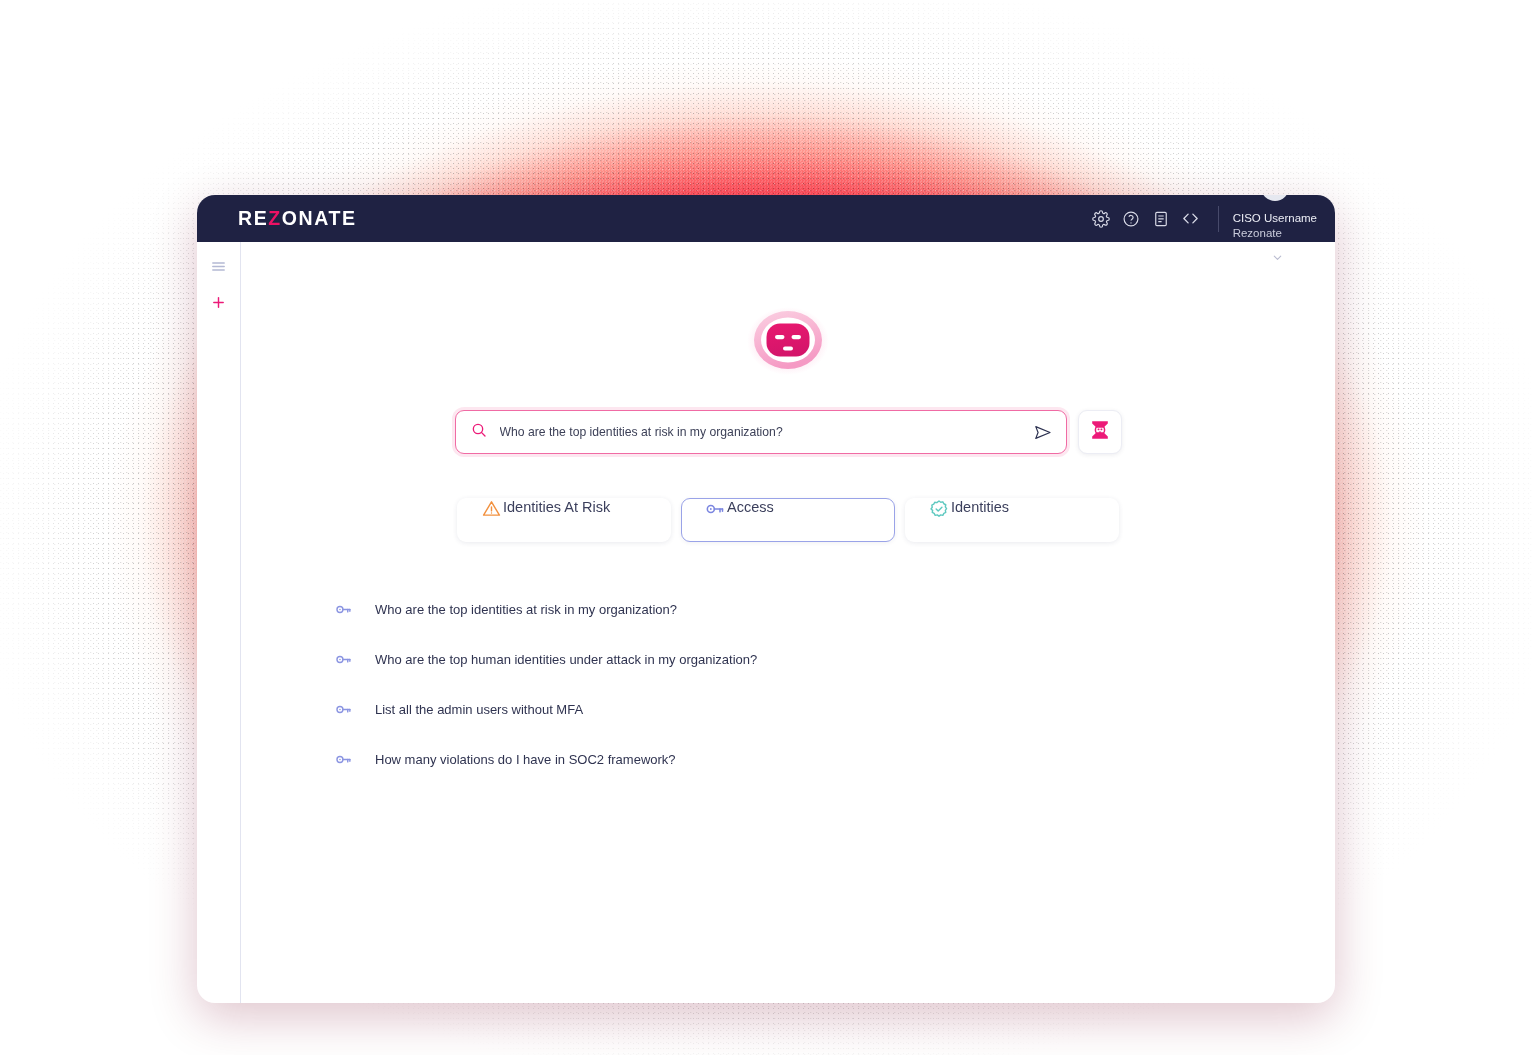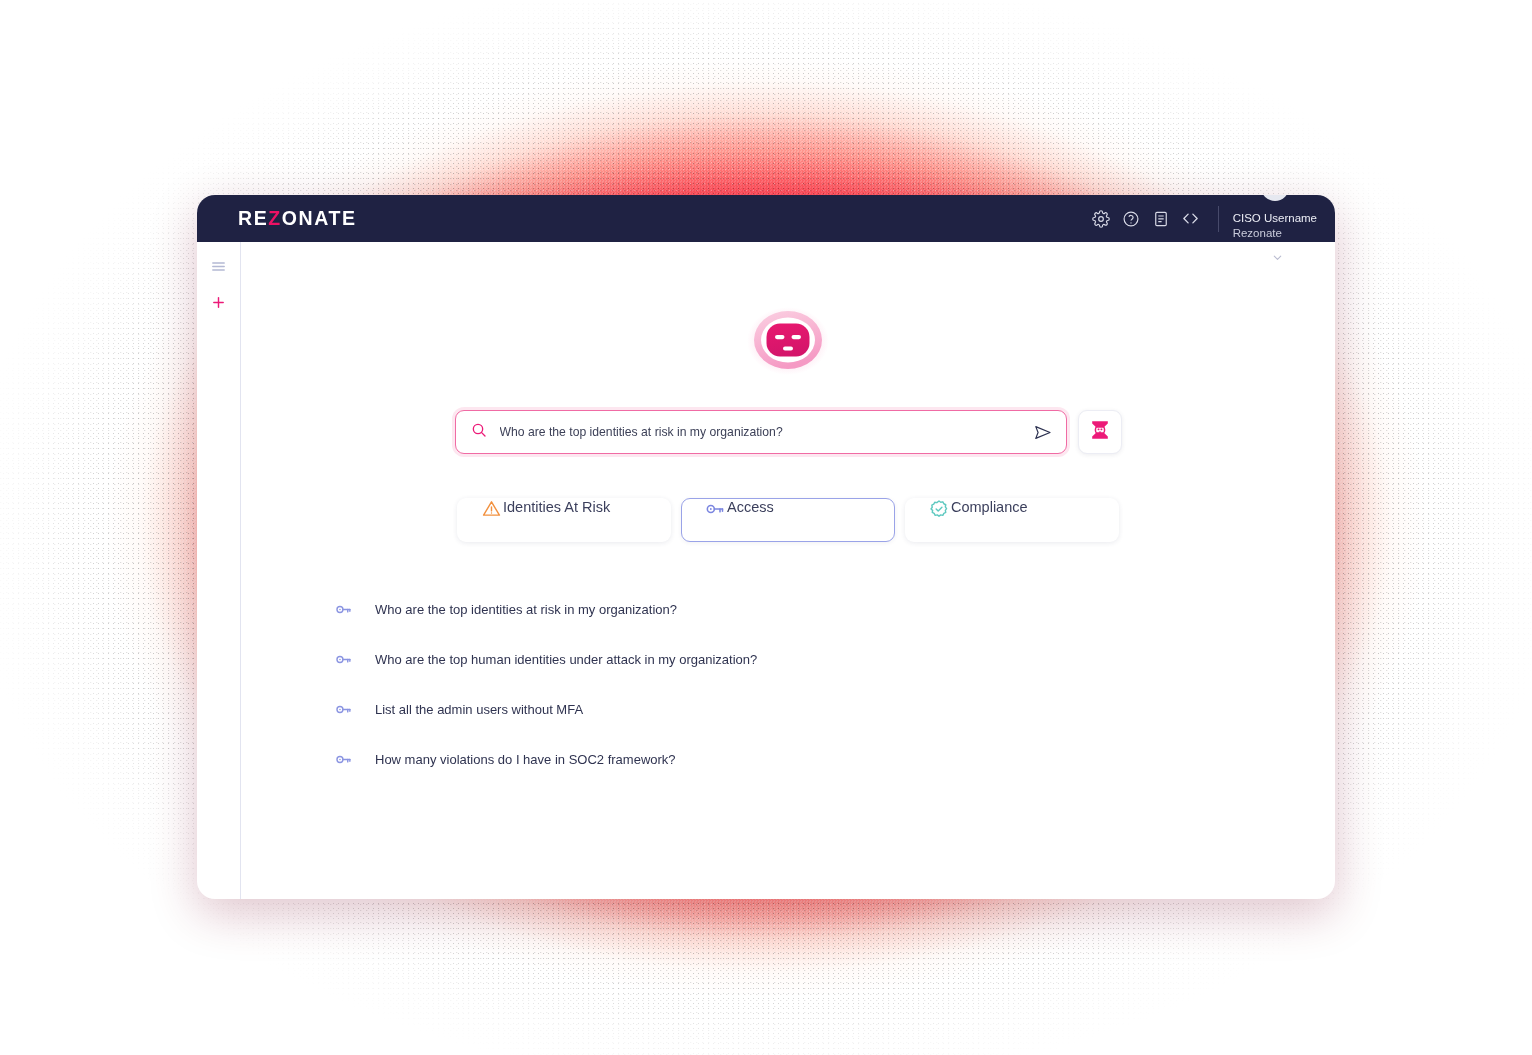--- a/index.html
+++ b/index.html
@@ -68,21 +68,21 @@
       rgba(255,255,255,.80) 93%,
       rgba(255,255,255,1) 100%);
   }
 
   
   .app-window {
     position: absolute;
     left: 197px;
     top: 195px;
     width: 1138px;
-    height: 704px;
+    height: 808px;
     background: #ffffff;
     border-radius: 18px;
     overflow: hidden;
     box-shadow: 0 14px 48px rgba(120,10,40,.24);
   }
 
   
   .topbar {
     position: relative;
     height: 47px;
@@ -455,21 +455,21 @@
             <span class="tab-label">Access</span>
           </div>
 
           <div class="tab">
             <span class="tab-icon">
               <svg width="20" height="20" viewBox="0 0 24 24" fill="none" stroke="#5fc9c0" stroke-width="1.7" stroke-linecap="round" stroke-linejoin="round">
                 <path d="M12 2.4l2.1 1.5 2.5-.5 1.2 2.3 2.3 1.2-.5 2.5 1.5 2.1-1.5 2.1.5 2.5-2.3 1.2-1.2 2.3-2.5-.5-2.1 1.5-2.1-1.5-2.5.5-1.2-2.3-2.3-1.2.5-2.5L2.4 12l1.5-2.1-.5-2.5 2.3-1.2 1.2-2.3 2.5.5z"></path>
                 <polyline points="8.6,12.1 11,14.5 15.5,10"></polyline>
               </svg>
             </span>
-            <span class="tab-label">Compliance</span>
+            <span class="tab-label">Identities</span>
           </div>
 
         </div>
 
         <div class="suggestions">
 
           <div class="suggestion">
             <span class="s-icon">
               <svg width="17" height="17" viewBox="0 0 24 24" fill="none" stroke="#8b95e2" stroke-width="2" stroke-linecap="round" stroke-linejoin="round">
                 <circle cx="7" cy="12" r="4.2"></circle>

